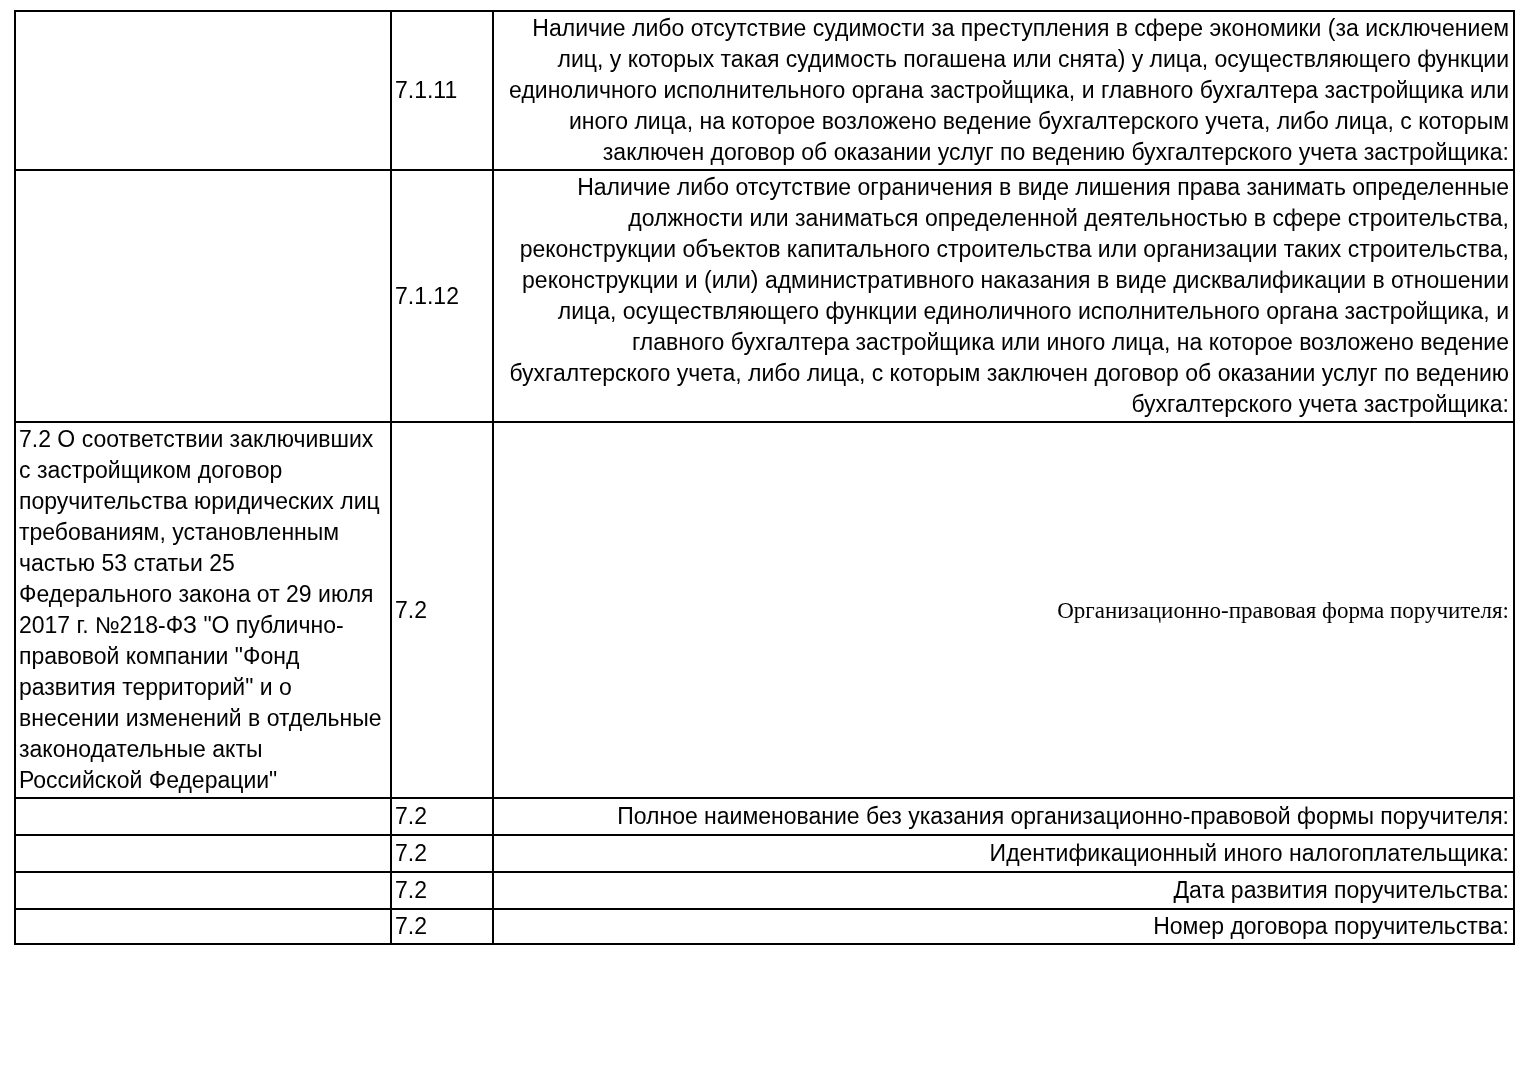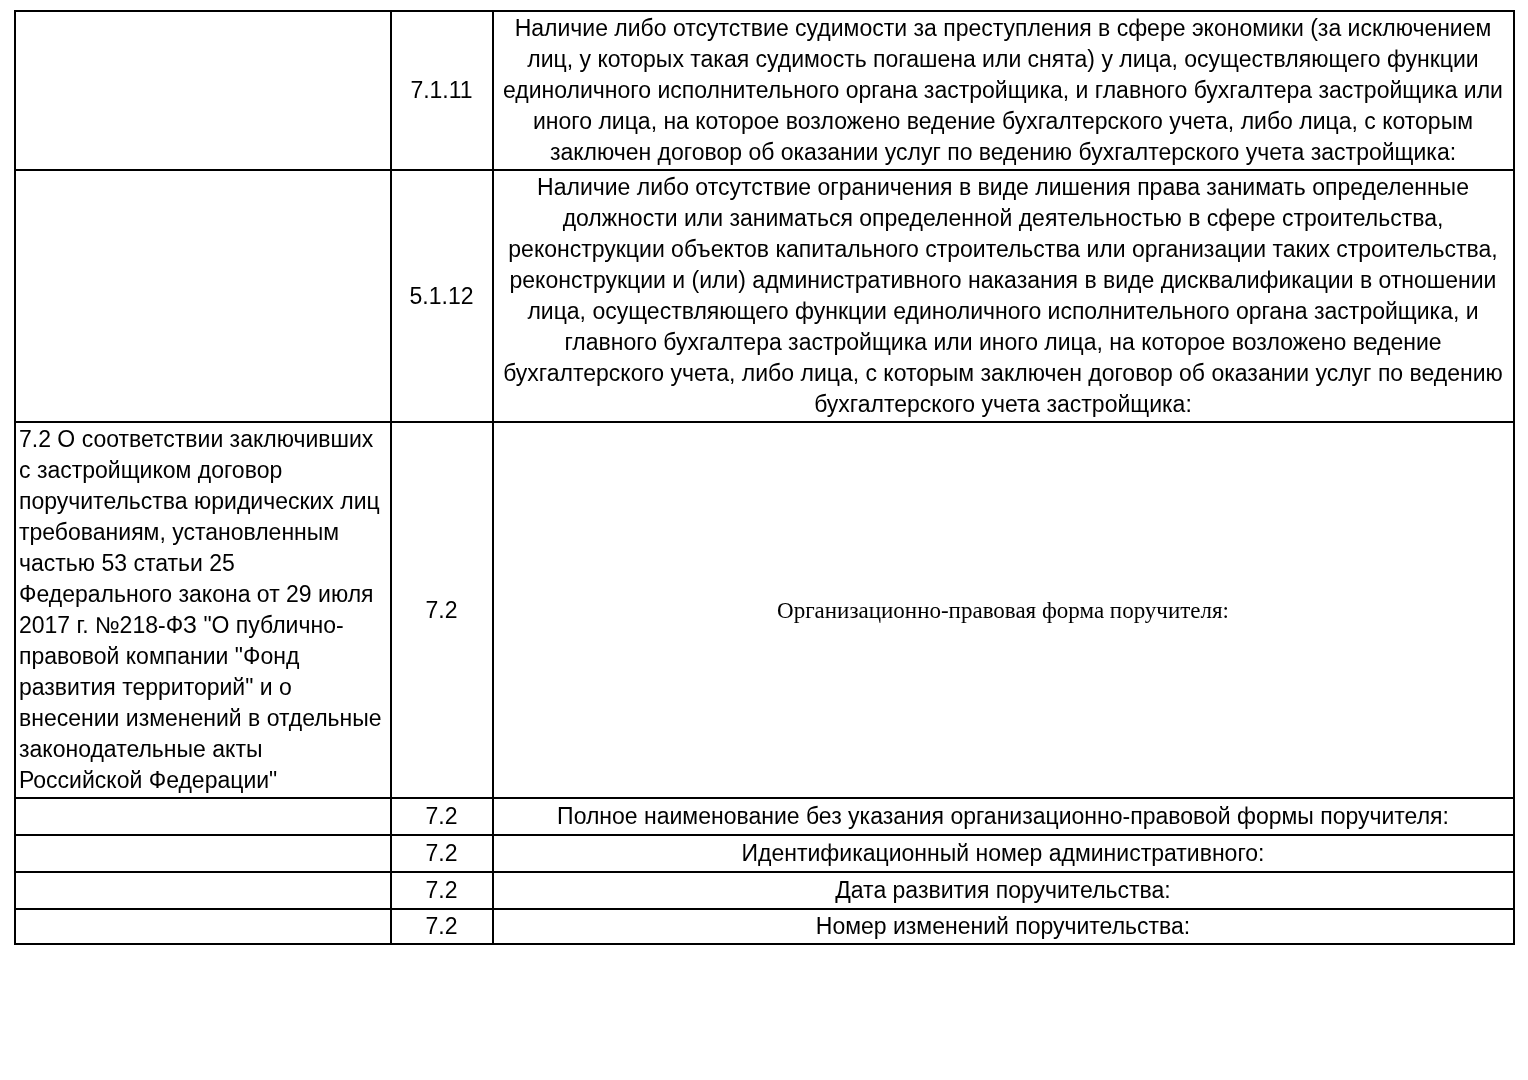--- a/index.html
+++ b/index.html
@@ -24,22 +24,22 @@
     font-size: 23px;
     line-height: 31px;
   }
   table.doc-table td {
     border: 2px solid #000000;
     padding: 1px 4px 1px 3px;
     overflow: hidden;
     word-wrap: break-word;
   }
   td.c-section { vertical-align: top; text-align: left; }
-  td.c-num     { vertical-align: middle; text-align: center; }
-  td.c-label   { vertical-align: top; text-align: center; }
+  td.c-num     { vertical-align: middle; text-align: left; }
+  td.c-label   { vertical-align: top; text-align: right; }
   tr.r1 { height: 154px; }
   tr.r2 { height: 247px; }
   tr.r3 { height: 373px; padding-left: 6px; }
   tr.r4 { height: 37px; }
   tr.r5 { height: 37px; }
   tr.r6 { height: 37px; }
   tr.r7 { height: 34px; }
   tr.r3 td.c-label { vertical-align: middle; font-family: Liberation Serif, serif; }
   tr.r4 td.c-label, tr.r5 td.c-label, tr.r6 td.c-label, tr.r7 td.c-label { vertical-align: middle; }
   tr.r4 td.c-num, tr.r5 td.c-num, tr.r6 td.c-num, tr.r7 td.c-num { vertical-align: middle; }
@@ -55,43 +55,43 @@
       <col style="width:1021px">
     </colgroup>
     <tbody>
       <tr class="r1">
         <td class="c-section"></td>
         <td class="c-num">7.1.11</td>
         <td class="c-label">Наличие либо отсутствие судимости за преступления в сфере экономики (за исключением лиц, у которых такая судимость погашена или снята) у лица, осуществляющего функции единоличного исполнительного органа застройщика, и главного бухгалтера застройщика или иного лица, на которое возложено ведение бухгалтерского учета, либо лица, с которым заключен договор об оказании услуг по ведению бухгалтерского учета застройщика:</td>
       </tr>
       <tr class="r2">
         <td class="c-section"></td>
-        <td class="c-num">5.1.12</td>
+        <td class="c-num">7.1.12</td>
         <td class="c-label">Наличие либо отсутствие ограничения в виде лишения права занимать определенные должности или заниматься определенной деятельностью в сфере строительства, реконструкции объектов капитального строительства или организации таких строительства, реконструкции и (или) административного наказания в виде дисквалификации в отношении лица, осуществляющего функции единоличного исполнительного органа застройщика, и главного бухгалтера застройщика или иного лица, на которое возложено ведение бухгалтерского учета, либо лица, с которым заключен договор об оказании услуг по ведению бухгалтерского учета застройщика:</td>
       </tr>
       <tr class="r3">
         <td class="c-section">7.2 О соответствии заключивших с застройщиком договор поручительства юридических лиц требованиям, установленным частью 53 статьи 25 Федерального закона от 29 июля 2017 г. №218-ФЗ "О публично-правовой компании "Фонд развития территорий" и о внесении изменений в отдельные законодательные акты Российской Федерации"</td>
         <td class="c-num">7.2</td>
         <td class="c-label">Организационно-правовая форма поручителя:</td>
       </tr>
       <tr class="r4">
         <td class="c-section"></td>
         <td class="c-num">7.2</td>
         <td class="c-label">Полное наименование без указания организационно-правовой формы поручителя:</td>
       </tr>
       <tr class="r5">
         <td class="c-section"></td>
         <td class="c-num">7.2</td>
-        <td class="c-label">Идентификационный номер административного:</td>
+        <td class="c-label">Идентификационный иного налогоплательщика:</td>
       </tr>
       <tr class="r6">
         <td class="c-section"></td>
         <td class="c-num">7.2</td>
         <td class="c-label">Дата развития поручительства:</td>
       </tr>
       <tr class="r7">
         <td class="c-section"></td>
         <td class="c-num">7.2</td>
-        <td class="c-label">Номер изменений поручительства:</td>
+        <td class="c-label">Номер договора поручительства:</td>
       </tr>
     </tbody>
   </table>
 </div>
 
 </body></html>

